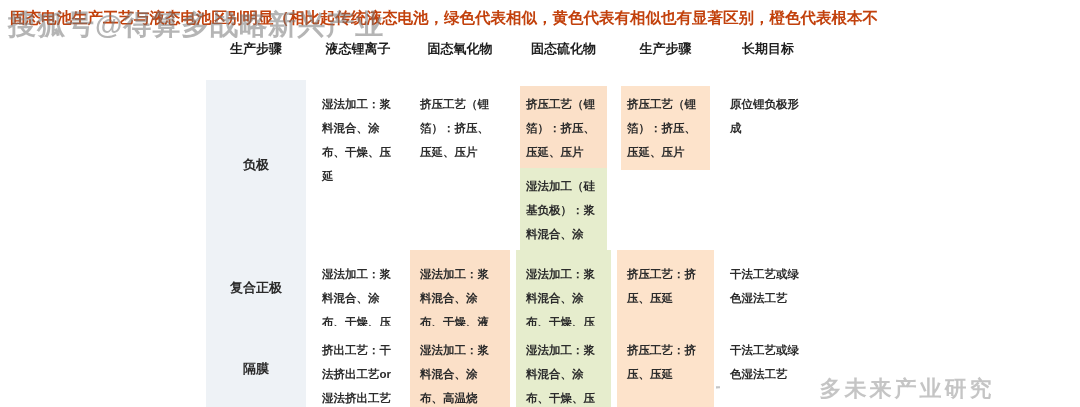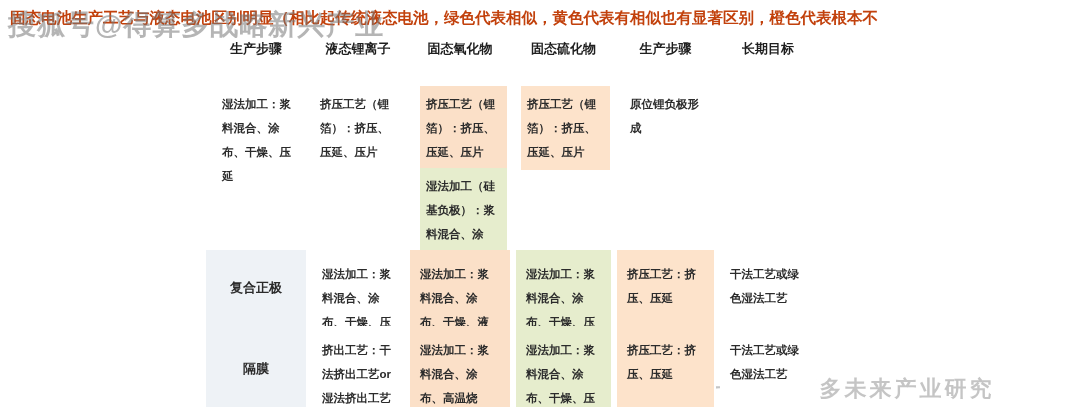--- a/index.html
+++ b/index.html
@@ -159,20 +159,21 @@
         <div class="head-cell c2">固态氧化物</div>
         <div class="gap"></div>
         <div class="head-cell c3">固态硫化物</div>
         <div class="gap"></div>
         <div class="head-cell c4">生产步骤</div>
         <div class="gap"></div>
         <div class="head-cell c5">长期目标</div>
       </div>
     <div id="body">
         <div class="body-row">
+          <div class="cell label c0 r1 f-grey">负极</div>
           <div class="gap"></div>
           <div class="cell c1 r1 f-white">
             <div class="sub ">湿法加工：浆料混合、涂布、干燥、压延</div>
           </div>
           <div class="gap"></div>
           <div class="cell c2 r1 f-white">
             <div class="sub ">挤压工艺（锂箔）：挤压、压延、压片</div>
           </div>
           <div class="gap"></div>
           <div class="cell c3 r1 f-white">

